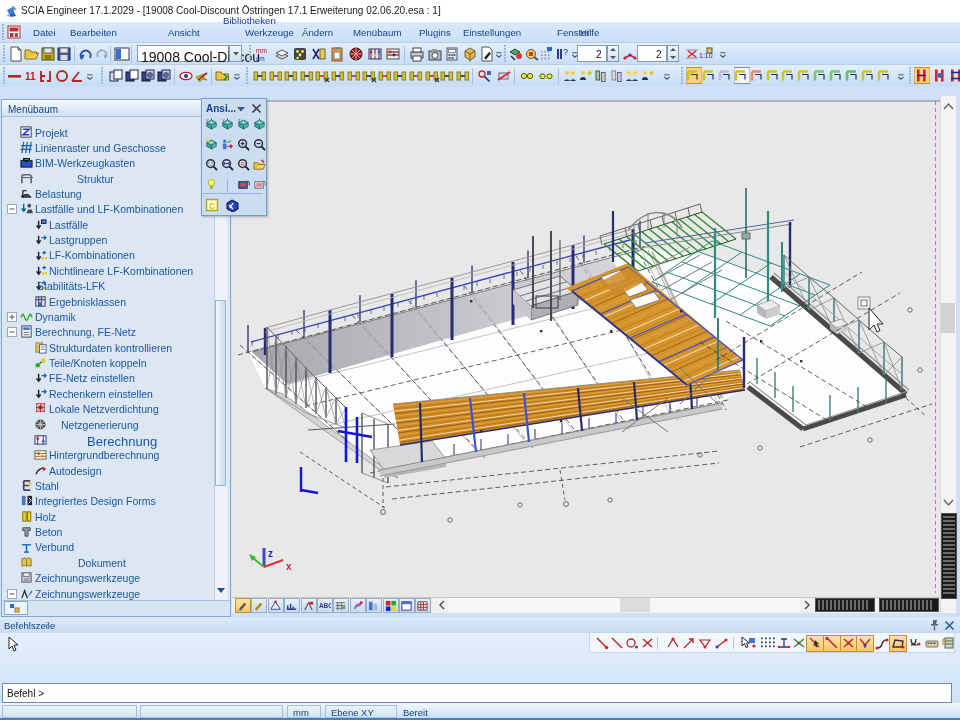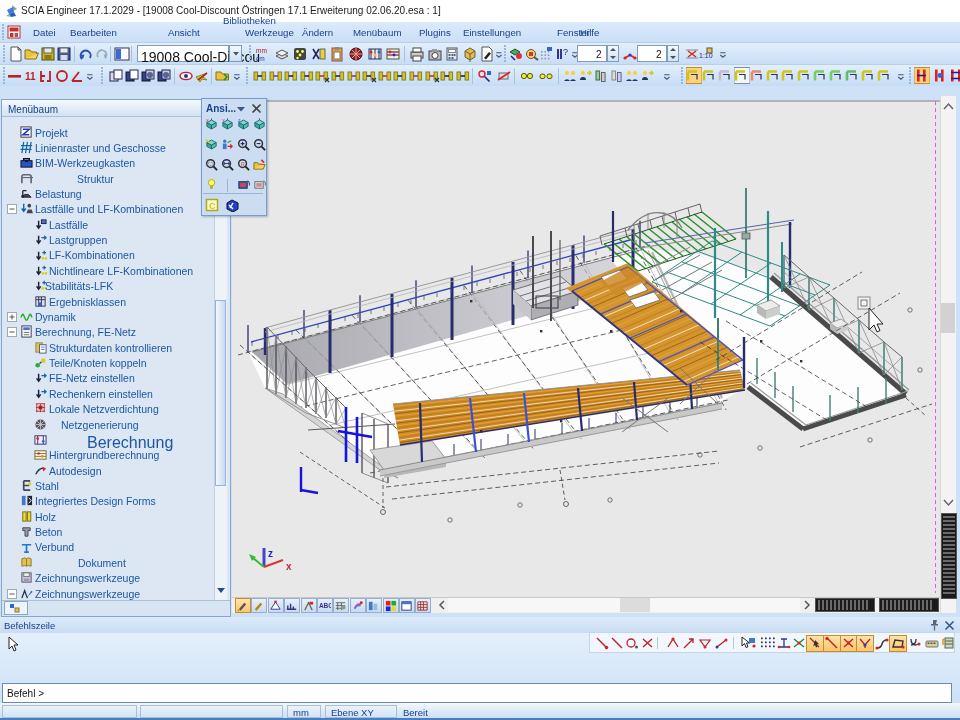--- a/index.html
+++ b/index.html
@@ -1001,21 +1001,21 @@
     <circle cx="9.5" cy="10" r="1.5" fill="#dc2"></circle>
     <circle cx="13" cy="10" r="1.5" fill="#dc2"></circle>
   </svg>
 <div style="position:absolute;left:49px;top:264.83px;font-size:10.5px;color:#1b57a5;font-weight:normal;white-space:nowrap;">Nichtlineare LF-Kombinationen</div>
 <svg class="ab" style="left:34px;top:279.2px" width="13" height="13" viewBox="0 0 14 14">
     <path d="M5 3 v8 m-2.2-3 l2.2 3 2.2-3" stroke="#223" stroke-width="1.6" fill="none"></path>
     <path d="M9 4 h4 m-2-2 v4" stroke="#16a" stroke-width="1.3" fill="none"></path>
     <circle cx="9.5" cy="10" r="1.5" fill="#dc2"></circle>
     <circle cx="13" cy="10" r="1.5" fill="#dc2"></circle>
   </svg>
-<div style="position:absolute;left:45px;top:280.2px;font-size:10.5px;color:#1b57a5;font-weight:normal;white-space:nowrap;">Stabilitäts-LFK</div>
+<div style="position:absolute;left:37px;top:280.2px;font-size:10.5px;color:#1b57a5;font-weight:normal;white-space:nowrap;">Stabilitäts-LFK</div>
 <svg class="ab" style="left:34px;top:294.6px" width="13" height="13" viewBox="0 0 14 14">
     <rect x="2" y="2" width="10" height="10" fill="#dde" stroke="#335"></rect>
     <path d="M2 5 h10 M5 2 v10 M8 2 v10" stroke="#335"></path>
     <rect x="5" y="8" width="3" height="4" fill="#36c"></rect>
   </svg>
 <div style="position:absolute;left:49px;top:295.57px;font-size:10.5px;color:#1b57a5;font-weight:normal;white-space:nowrap;">Ergebnisklassen</div>
 <svg class="ab" style="left:7px;top:311.9px" width="10" height="10">
     <rect x="0.5" y="0.5" width="9" height="9" fill="#fff" stroke="#9ab"></rect>
     <path d="M2.5 5 h5 M5 2.5 v5" stroke="#555"></path>
   </svg>
@@ -1066,21 +1066,21 @@
     <circle cx="7" cy="7" r="5.5" fill="#555"></circle>
     <path d="M2 7 h10 M7 2 v10 M3.5 3.5 l7 7 M10.5 3.5 l-7 7" stroke="#ccc" stroke-width="0.9"></path>
   </svg>
 <div style="position:absolute;left:49px;top:418.53px;font-size:10.5px;color:#1b57a5;font-weight:normal;white-space:nowrap;padding-left:12px;">Netzgenerierung</div>
 <svg class="ab" style="left:34px;top:432.9px" width="13" height="13" viewBox="0 0 14 14">
     <rect x="1" y="3" width="12" height="9" fill="#eef" stroke="#336"></rect>
     <path d="M4 3 v9 M10 3 v9" stroke="#336"></path>
     <circle cx="4" cy="6" r="1.5" fill="#d22"></circle>
     <circle cx="10" cy="9" r="1.5" fill="#36c"></circle>
   </svg>
-<div style="position:absolute;left:49px;top:433.9px;font-size:16px;color:#1b57a5;font-weight:normal;white-space:nowrap;padding-left:38px;">Berechnung</div>
+<div style="position:absolute;left:49px;top:433.9px;font-size:13px;color:#1b57a5;font-weight:normal;white-space:nowrap;padding-left:38px;">Berechnung</div>
 <svg class="ab" style="left:34px;top:448.3px" width="13" height="13" viewBox="0 0 14 14">
     <rect x="1" y="3" width="12" height="9" fill="#ffd" stroke="#663"></rect>
     <path d="M1 6 h12 M1 9 h12" stroke="#a55"></path>
     <circle cx="5" cy="6" r="1.4" fill="#d22"></circle>
     <circle cx="9" cy="9" r="1.4" fill="#d82"></circle>
   </svg>
 <div style="position:absolute;left:49px;top:449.27px;font-size:10.5px;color:#1b57a5;font-weight:normal;white-space:nowrap;">Hintergrundberechnung</div>
 <svg class="ab" style="left:34px;top:463.6px" width="13" height="13" viewBox="0 0 14 14">
     <path d="M2 11 q4-8 10-6" fill="none" stroke="#334" stroke-width="1.6"></path>
     <path d="M9 3 l4 2 -3 3z" fill="#d22"></path>

